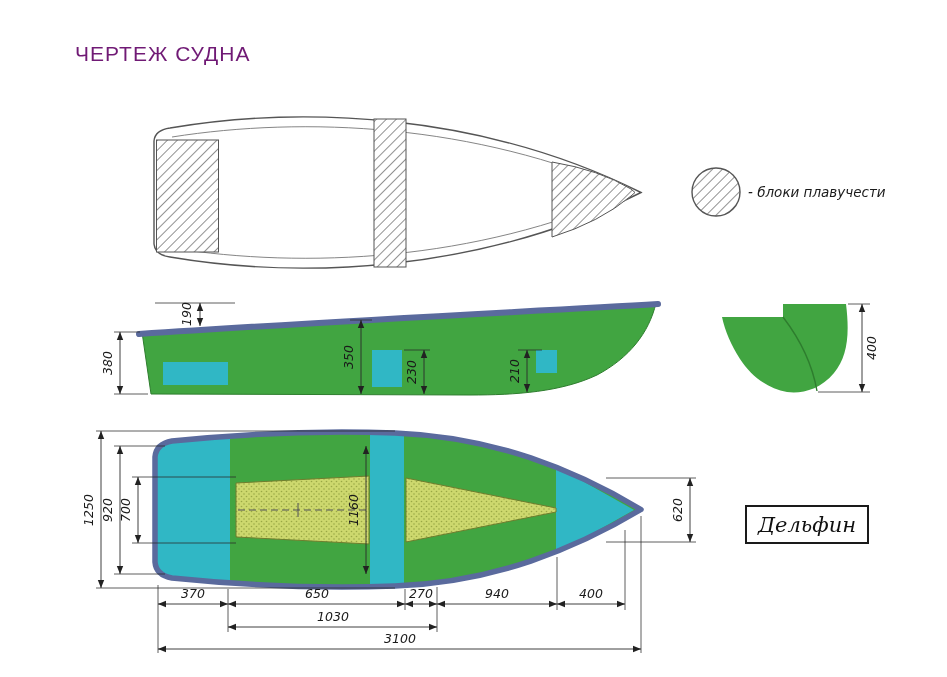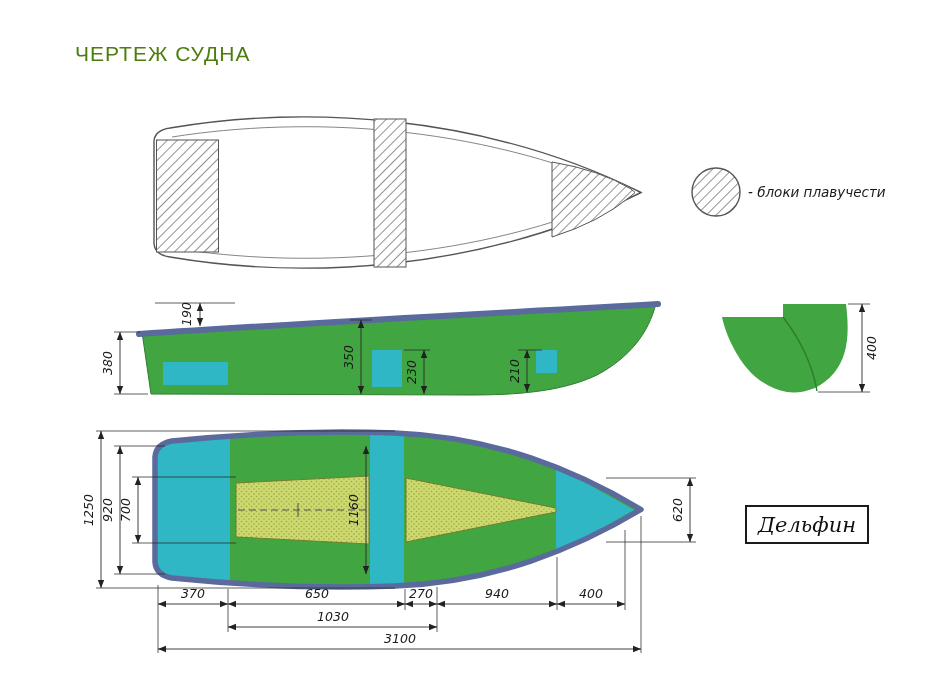--- a/index.html
+++ b/index.html
@@ -1,19 +1,19 @@
 <!DOCTYPE html>
 <html><head>
 <meta charset="utf-8">
 <style>
   html,body{margin:0;padding:0;background:#ffffff;}
   body{width:947px;height:677px;position:relative;overflow:hidden;
        font-family:"Liberation Sans",sans-serif;}
   .page-title{position:absolute;left:75px;top:42px;font-size:21px;
-       letter-spacing:1px;color:#4d7c0f;font-weight:400;}
+       letter-spacing:1px;color:#701a75;font-weight:400;}
   svg text{font-family:"DejaVu Sans",sans-serif;font-style:italic;
        font-size:12.5px;fill:#1a1a1a;}
   svg text.legend-text{font-size:13.5px;}
   svg text.model-text{font-family:"DejaVu Serif",serif;font-size:21px;fill:#111;}
   .dimline{stroke:#2a2a2a;stroke-width:0.9;}
   .extline{stroke:#2a2a2a;stroke-width:0.75;}
 </style>
 </head>
 <body>
 

